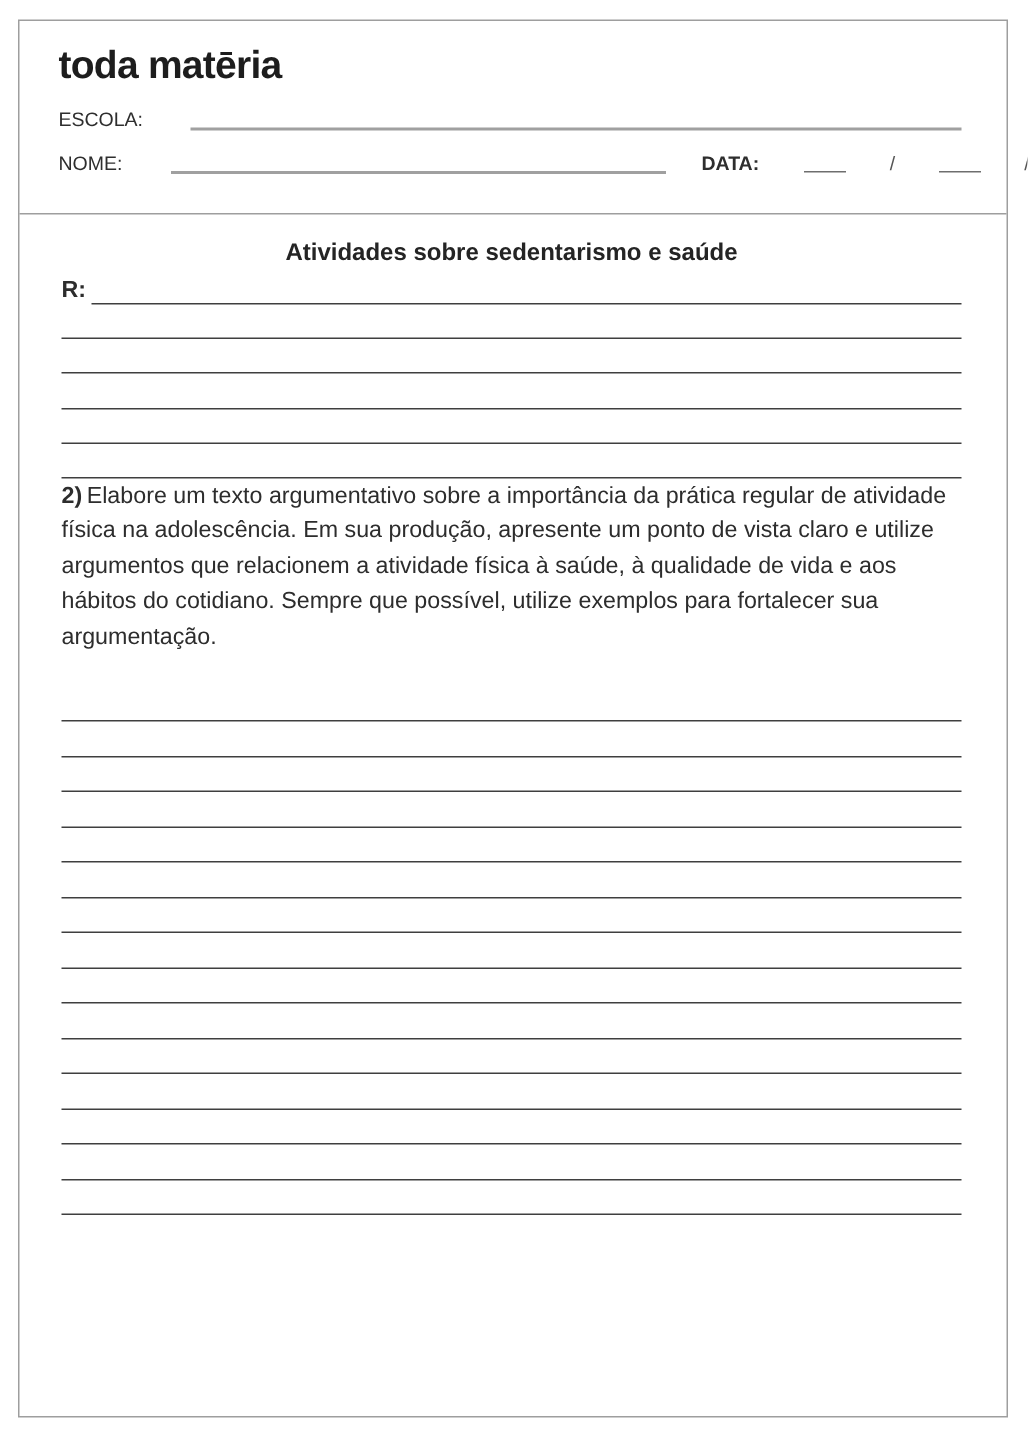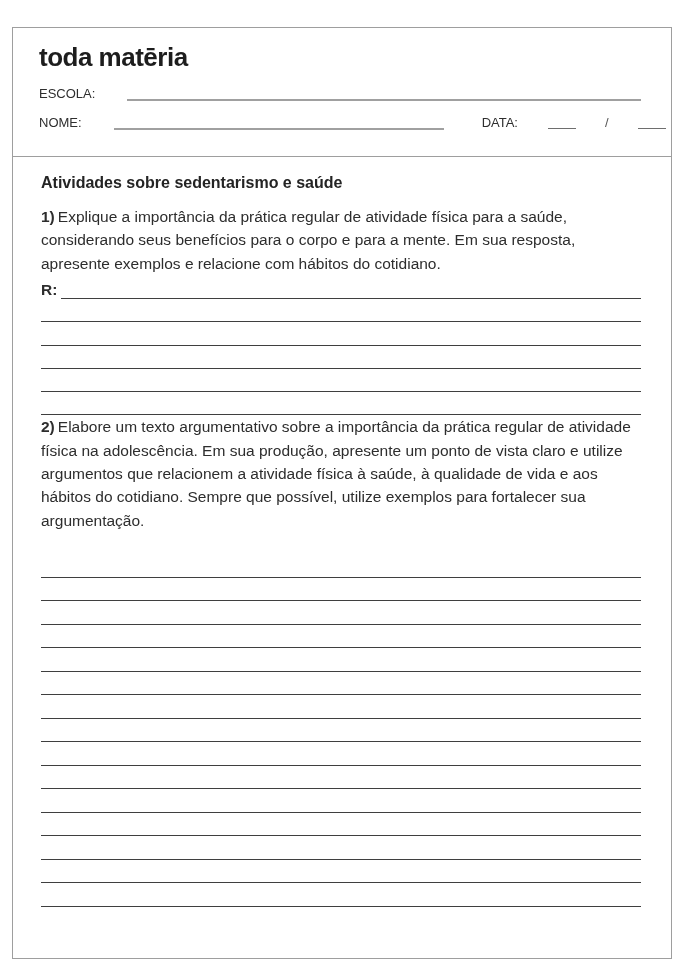--- a/index.html
+++ b/index.html
@@ -6,21 +6,21 @@
   html, body { background: #ffffff; }
   body {
     width: 685px; height: 967px;
     font-family: "Liberation Sans", sans-serif;
     color: #2d2d2d;
     position: relative;
     overflow: hidden;
   }
   .sheet {
     position: absolute;
-    left: 12px; top: 27px;
+    left: 12px; top: 13px;
     width: 660px; height: 932px;
     border: 1.5px solid #9e9e9e;
     display: flex;
     flex-direction: column;
     background: #ffffff;
   }
   
   .sheet-header {
     height: 129px;
     flex: 0 0 auto;
@@ -44,37 +44,38 @@
     gap: 24px;
   }
   .field-row.nome-row { margin-top: 13px; }
   .field-label { flex: 0 0 auto; padding-right: 8px; }
   .field-stroke {
     flex: 1 1 auto;
     border-bottom: 2px solid #a0a0a0;
     margin-bottom: 1px;
   }
   .nome-stroke { flex: 0 0 auto; width: 330px; }
-  .data-label { margin-left: 14px; padding-right: 6px; }
+  .data-label { padding-right: 6px; font-weight: bold; }
   .date-blank {
     width: 28px;
     border-bottom: 1.5px solid #6e6e6e;
     margin-bottom: 2px;
     flex: 0 0 auto;
   }
   .date-sep { padding: 0 5px; color: #555; }
   
   .sheet-body {
     flex: 1 1 auto;
     display: flex;
     flex-direction: column;
     padding: 16px 30px 0 28px;
     overflow: hidden;
   }
   .ws-title {
+    text-align: center;
     font-size: 16px;
     font-weight: bold;
     line-height: 20px;
     color: #242424;
   }
   .question {
     font-size: 15.5px;
     line-height: 23.4px;
     color: #2d2d2d;
   }
@@ -128,21 +129,20 @@
       <span class="date-sep">/</span>
       <span class="date-blank"></span>
       <span class="date-sep">/</span>
       <span class="date-blank"></span>
     </div>
   </div>
 
   <div class="sheet-body">
     <div class="ws-title">Atividades sobre sedentarismo e saúde</div>
 
-    <p class="question q1"><span class="qnum">1)</span><span>Explique a importância da prática regular de atividade física para a saúde, considerando seus benefícios para o corpo e para a mente. Em sua resposta, apresente exemplos e relacione com hábitos do cotidiano.</span></p>
 
     <div class="r-row">
       <span class="r-label">R:</span>
       <span class="r-stroke"></span>
     </div>
     <div class="answer-lines q1-lines">
         <div class="answer-line"></div>
         <div class="answer-line"></div>
         <div class="answer-line"></div>
         <div class="answer-line"></div>

